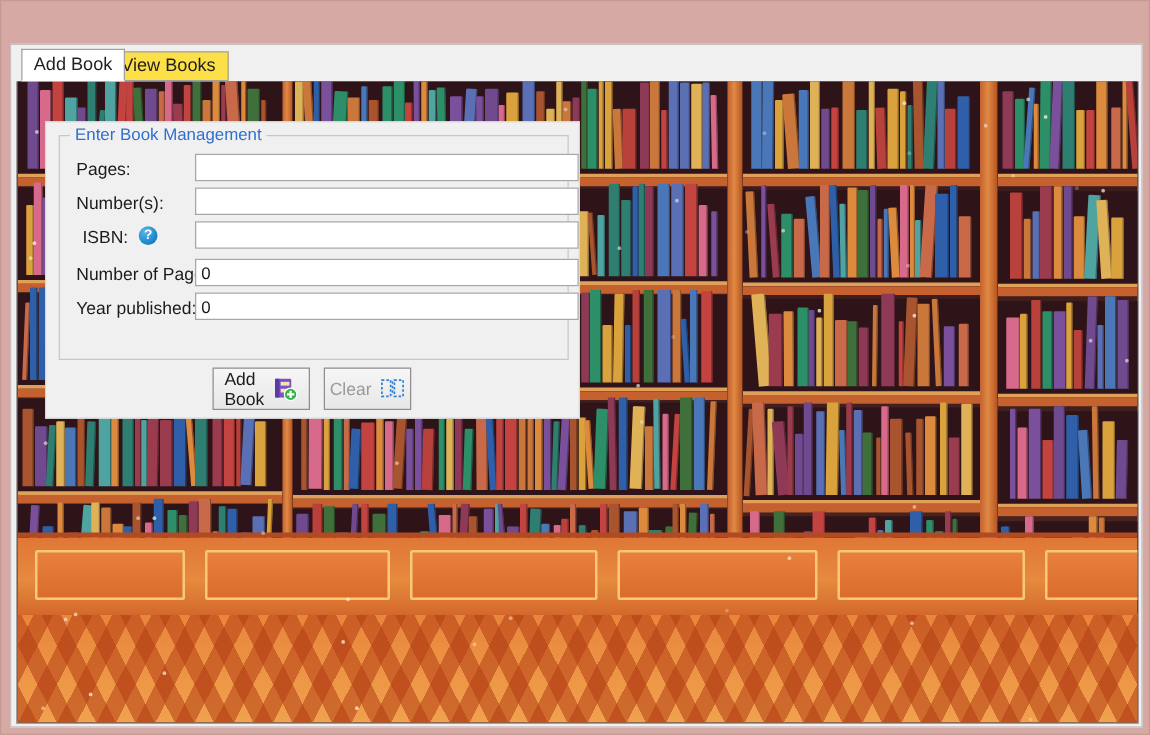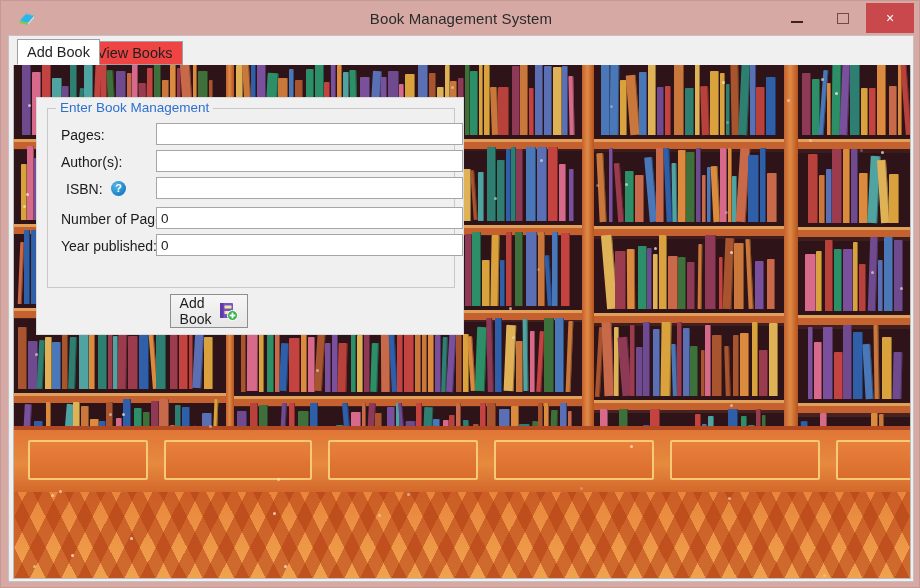--- a/index.html
+++ b/index.html
@@ -114,21 +114,21 @@
     left: 8px;
     top: 3px;
     height: 26px;
     line-height: 25px;
     background: #ffffff;
     border-bottom: 1px solid #ffffff;
     z-index: 3;
   }
   .tab.inactive {
     left: 78px;
-    background: #ef4444;
+    background: #fde047;
     z-index: 2;
   }
 
   
   .tabpage {
     position: absolute;
     left: 4px; top: 28px;
     width: 898px; height: 515px;
     background: #2a1316;
     border: 1px solid #bdbdbd;
@@ -272,45 +272,20 @@
   .icon-clear {
     position: relative;
     width: 20px; height: 18px;
   }
 </style>
 </head>
 <body>
 
 <div class="window">
 
-  <div class="titlebar">
-
-    <span class="app-icon">
-      <svg width="20" height="20" viewBox="0 0 20 20">
-        <path d="M3 12 L9 5 L17 7 L11 14 Z" fill="#29b6e8" stroke="#1a7fae" stroke-width="1"></path>
-        <path d="M3 12 L9 5 L17 7 L11 14 Z" fill="none" stroke="#8fe3ff" stroke-width="0.7"></path>
-        <path d="M3 12 L11 14 L11 16 L3 14 Z" fill="#7ecb3a"></path>
-        <path d="M11 14 L17 7 L17 9 L11 16 Z" fill="#d9d9d9"></path>
-      </svg>
-    </span>
-
-    <div class="title-text">Book Management System</div>
-
-    <div class="win-buttons">
-      <div class="win-btn">
-        <span class="glyph-min"></span>
-      </div>
-      <div class="win-btn">
-        <span class="glyph-max"></span>
-      </div>
-      <div class="win-btn close">
-        <span>×</span>
-      </div>
-    </div>
-  </div>
 
   <div class="client">
 
     <div class="tabstrip">
       <div class="tab active">
         <span>Add Book</span>
       </div>
       <div class="tab inactive">
         <span>View Books</span>
       </div>
@@ -963,21 +938,21 @@
 
       <div class="formpanel">
 
         <div class="groupbox">
           <span class="group-title">Enter Book Management</span>
         </div>
 
         <span class="field-label" style="left:24px; top:29px;">Pages:</span>
         <input class="field-input" style="top: 25px;" type="text" value="">
 
-        <span class="field-label" style="left:24px; top:56px;">Author(s):</span>
+        <span class="field-label" style="left:24px; top:56px;">Number(s):</span>
         <input class="field-input" style="top: 52px;" type="text" value="">
 
         <span class="field-label" style="left:29px; top:83px;">ISBN:</span>
         <span class="help-icon" style="left:74px; top:83px;">?</span>
         <input class="field-input" style="top: 79px;" type="text" value="">
 
         <span class="field-label" style="left:24px; top:113px;">Number of Pages:</span>
         <input class="field-input" style="top: 109px;" type="text" value="0">
 
         <span class="field-label" style="left:24px; top:140px;">Year published:</span>
@@ -991,18 +966,28 @@
               <rect x="2" y="2" width="3.5" height="15" fill="#5f3aa6"></rect>
               <rect x="6.5" y="4.5" width="7" height="3" fill="#f2e7a8"></rect>
               <rect x="6.5" y="10" width="7" height="3" fill="#f2e7a8"></rect>
               <circle cx="14.5" cy="14.5" r="5" fill="#35b34a" stroke="#ffffff" stroke-width="1"></circle>
               <rect x="13.6" y="11.6" width="1.8" height="5.8" fill="#ffffff"></rect>
               <rect x="11.6" y="13.6" width="5.8" height="1.8" fill="#ffffff"></rect>
             </svg>
           </span>
         </div>
 
+        <div class="btn disabled" style="left:222px; top:196px; width:70px;">
+          <span>Clear</span>
+          <span class="icon-clear">
+            <svg width="20" height="18" viewBox="0 0 20 18">
+              <rect x="1.5" y="2" width="7" height="13" fill="none" stroke="#2f7fd6" stroke-width="1.4" stroke-dasharray="2 1.6"></rect>
+              <rect x="11.5" y="2" width="7" height="13" fill="none" stroke="#2f7fd6" stroke-width="1.4" stroke-dasharray="2 1.6"></rect>
+              <line x1="10" y1="3" x2="10" y2="14" stroke="#2f7fd6" stroke-width="1.3" stroke-dasharray="2 1.6"></line>
+            </svg>
+          </span>
+        </div>
 
       </div>
 
     </div>
   </div>
 </div>
 
 </body></html>

